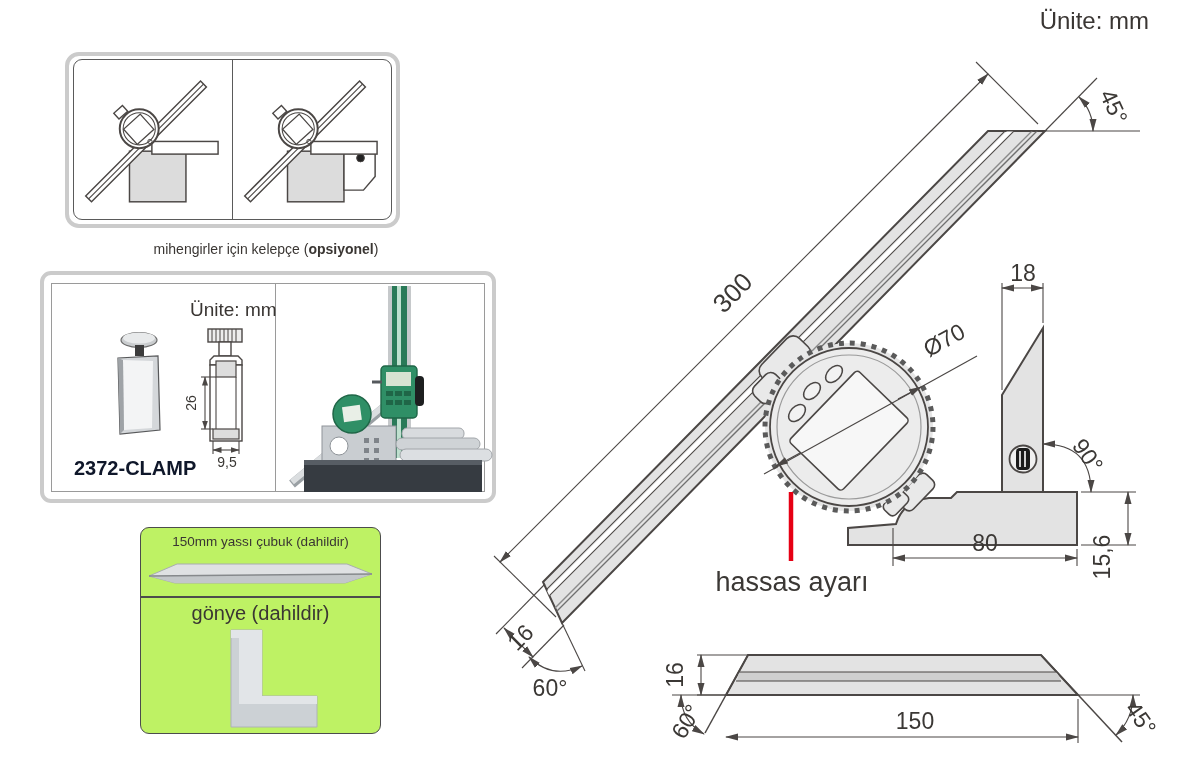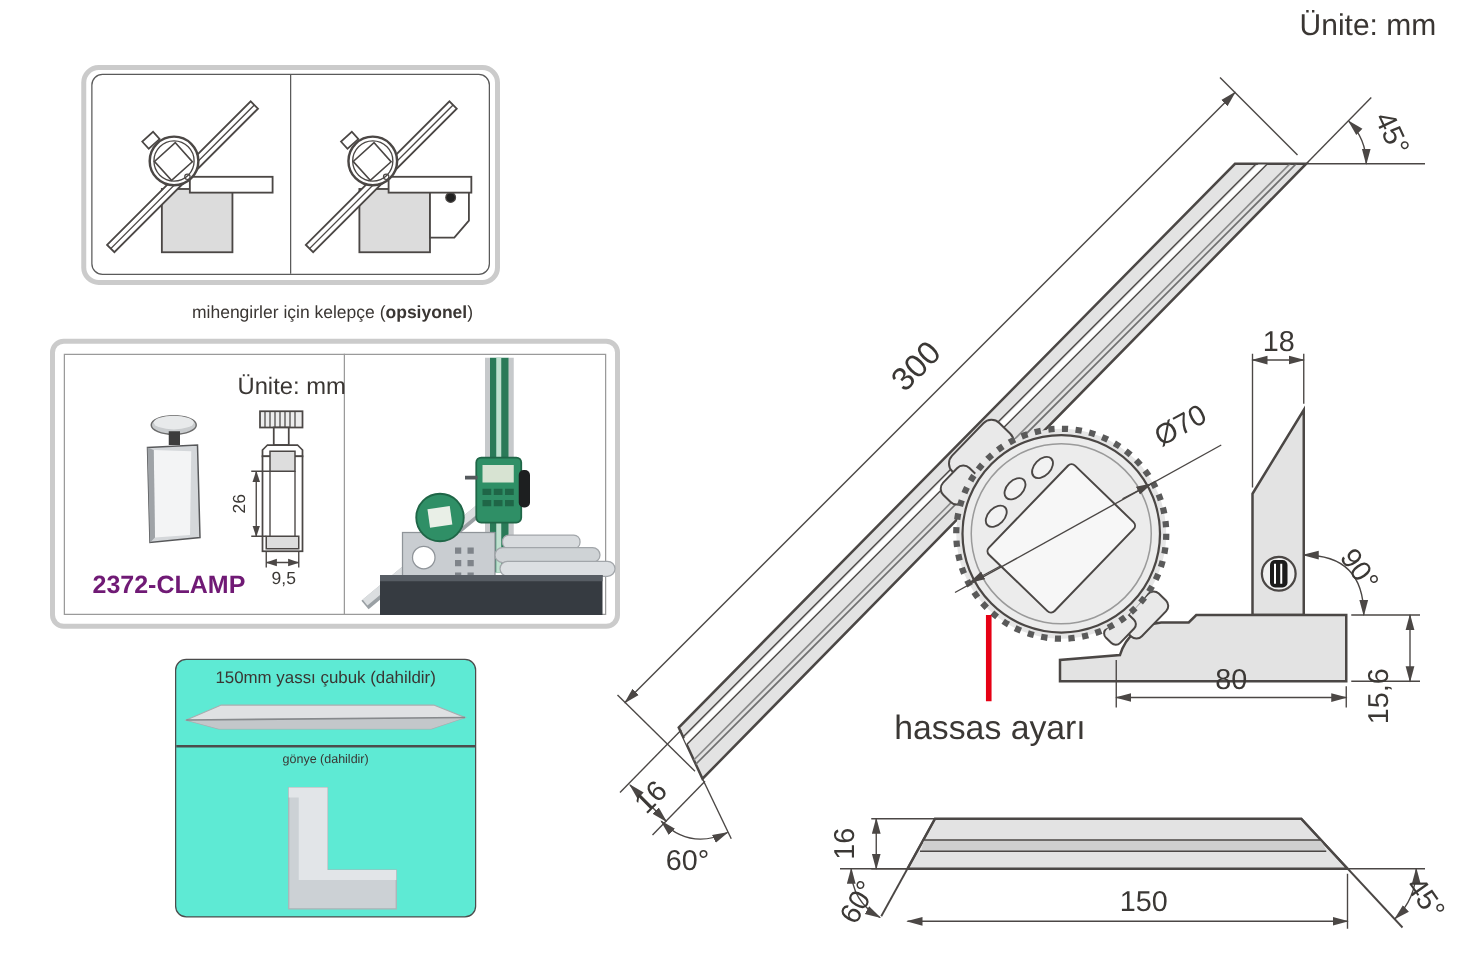--- a/index.html
+++ b/index.html
@@ -12,25 +12,25 @@
   #usage-box{left:65px;top:52px;width:335px;height:176px;}
   #usage-inner{left:4px;top:3px;right:4px;bottom:4px;display:flex;}
   .usage-panel{flex:1 1 50%;position:relative;}
   .usage-divider{width:1.6px;background:#5a5a5a;}
   #usage-caption{left:50px;top:241px;width:432px;text-align:center;font-size:14px;letter-spacing:0;}
   #usage-caption b{font-weight:bold;}
   #clamp-box{left:40px;top:271px;width:456px;height:232px;border-radius:11px;}
   #clamp-inner{left:7px;top:8px;right:7px;bottom:7px;border:1.4px solid #9a9a9a;background:#fff;box-sizing:border-box;}
   #clamp-divider{left:231px;top:8px;bottom:7px;width:1.4px;background:#9a9a9a;}
   #clamp-unit{left:146px;top:24px;font-size:19px;}
-  #clamp-model{left:30px;top:182px;font-size:20px;font-weight:bold;color:#701a75;}
-  #included-box{left:140px;top:527px;width:241px;height:207px;border:1.6px solid #4c4c4c;border-radius:9px;background:#5eead4;box-sizing:border-box;}
+  #clamp-model{left:30px;top:182px;font-size:20px;font-weight:bold;color:#0f172a;}
+  #included-box{left:140px;top:527px;width:241px;height:207px;border:1.6px solid #4c4c4c;border-radius:9px;background:#bef264;box-sizing:border-box;}
   .included-label{width:100%;text-align:center;}
   #flatbar-label{font-size:13.5px;margin-top:6px;}
-  #square-label{font-size:10px;margin-top:4px;}
+  #square-label{font-size:20px;margin-top:4px;}
   #included-divider{left:0;right:0;top:68px;height:1.6px;background:#4c4c4c;}
   #unit-note-main{right:33px;top:7px;font-size:24px;}
   
   .ln{stroke:#4b4745;stroke-width:1.5;fill:none;}
   .thin{stroke-width:1.1;}
   .edge{stroke:#4b4745;stroke-width:2;}
   .fillg{fill:#e3e3e3;}
   .dimtxt{font-family:"Liberation Sans",sans-serif;font-size:23px;fill:#3b3835;}
   .bigtxt{font-family:"Liberation Sans",sans-serif;font-size:27px;fill:#3b3835;}
   .smtxt{font-family:"Liberation Sans",sans-serif;font-size:14px;fill:#3b3835;}

